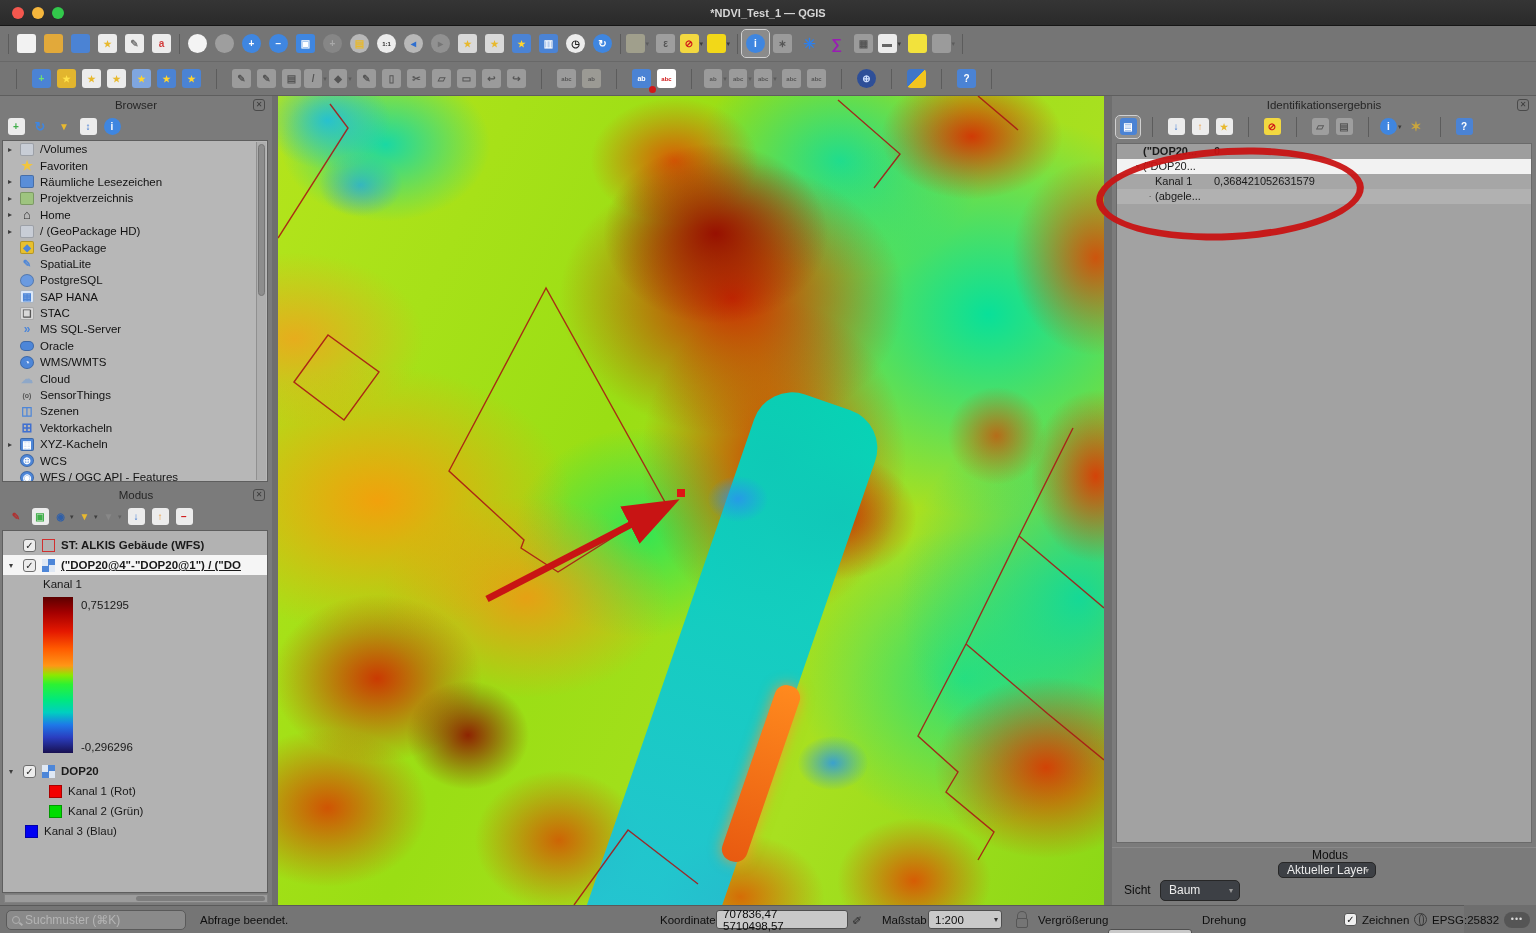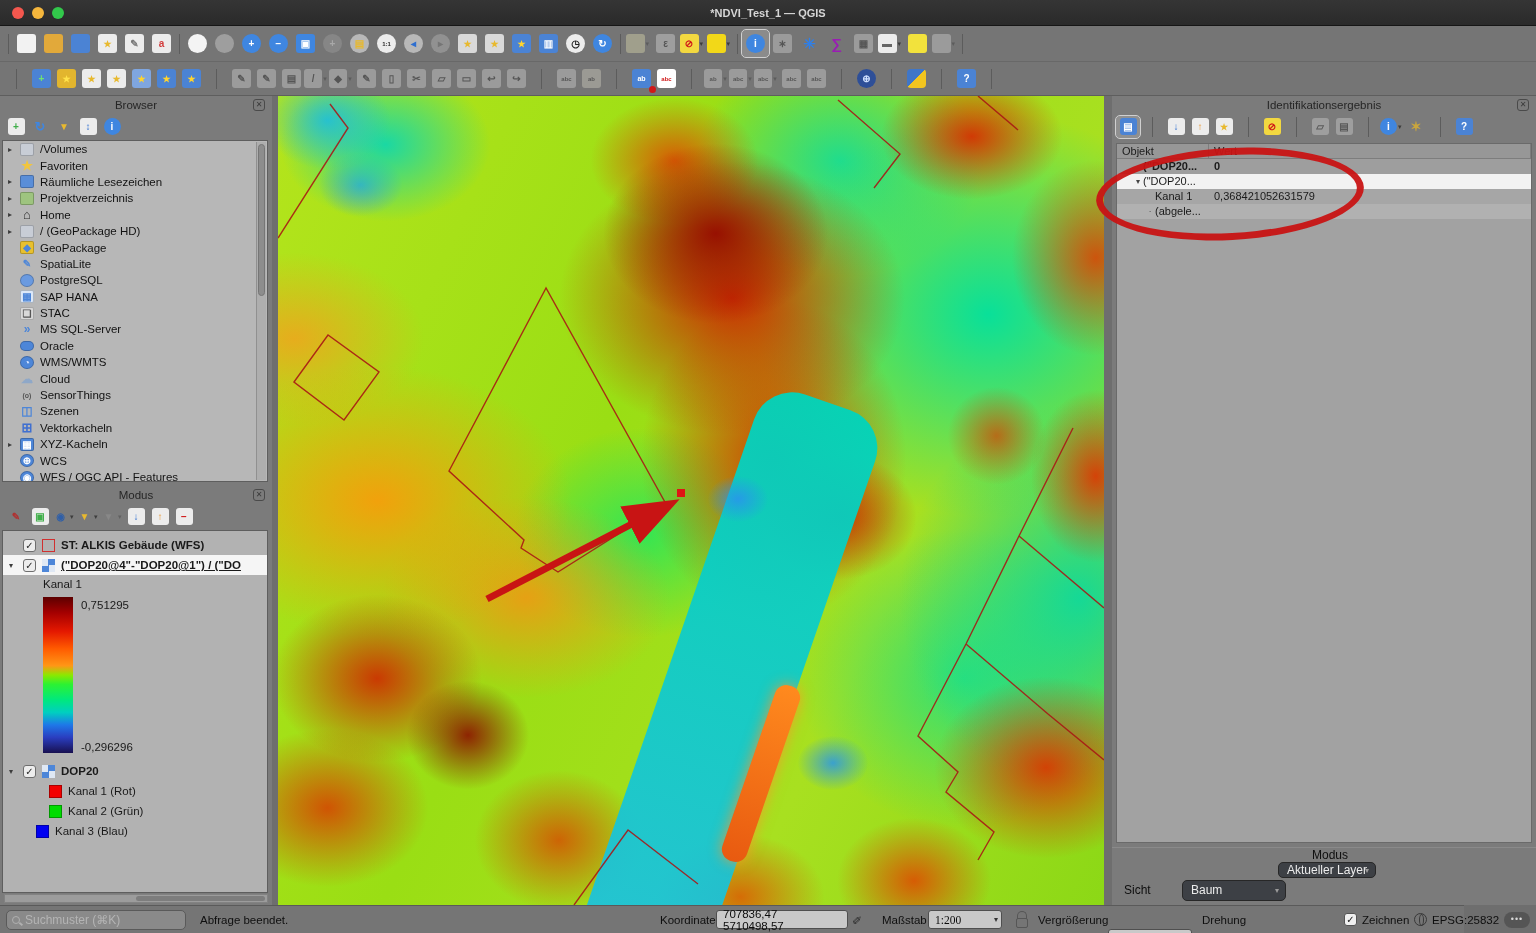--- a/index.html
+++ b/index.html
@@ -150,42 +150,42 @@
   .irow .c2 { padding-left:5px; white-space:nowrap; }
   .footrow { position:absolute; left:0; right:0; display:flex; align-items:center; font-size:12px;
     color:#0e0e0e; }
   .footrow.modus { bottom:30px; height:28px; border-top:1px solid #8a8a8a;flex-direction:column; }
   .footrow.sicht { bottom:2px; height:26px; }
   .flabel { width:48px; padding-left:12px; flex:0 0 auto; }
   .dsel { background:#3d4045; color:#ececec; border:1px solid #272727; border-radius:5px; height:21px;
     display:flex; align-items:center; padding:0 8px; font-size:12px; position:relative; }
   .dsel .da { position:absolute; right:6px; font-size:8px; color:#9a9a9a; }
   .dsel.wide { flex:1; margin-right:8px; margin-left:14px; }
-  .dsel.narrow { width:104px; margin-left:22px; }
+  .dsel.narrow { width:80px; margin-left:0; }
 
   
   .ann-ellipse { position:absolute; left:1096px; top:148px; width:268px; height:92px;
     border:7px solid #c81414; border-radius:50%; transform:rotate(-3deg); z-index:50;
     pointer-events:none; opacity:.95; }
 
   
   .statusbar { position:absolute; left:0; top:905px; width:1464px; height:28px; background:#757575;
     border-top:1px solid #5a5a5a; font-size:11.5px; color:#0f0f0f; }
   .statusbar > * { position:absolute; top:4px; }
   .search { left:6px; width:180px; height:20px; background:#8a8a8a; border:1px solid #5a5a5a;
     border-radius:5px; display:flex; align-items:center; color:#b4b4b4; font-size:12px; padding-left:5px; }
   .lens { width:8px; height:8px; border:1.5px solid #b0b0b0; border-radius:50%; margin-right:5px;
     position:relative; }
   .lens::after { content:""; position:absolute; width:4px; height:1.5px; background:#b0b0b0;
     right:-4px; bottom:-1px; transform:rotate(38deg); }
   .smsg { left:200px; top:8px; }
   .slabel { top:8px; }
   .sfield { height:19px; background:#c9c9c9; border:1px solid #4f4f4f; border-radius:3px;
     display:flex; align-items:center; padding:0 6px; color:#0c0c0c; }
-  .combo { padding-right:16px; position:relative;font-family:Liberation Serif, serif; }
+  .combo { padding-right:16px; position:relative; }
   .combo::after { content:"▾"; position:absolute; right:3px; font-size:8px; color:#333; }
   .spin { position:relative; padding-right:16px; }
   .spin::after { content:"▴\A▾"; white-space:pre; position:absolute; right:3px; font-size:6px;
     line-height:6px; color:#2e2e2e; top:3px; }
   .lock { width:12px; height:10px; border:1.5px solid #565656; border-radius:2px; top:12px; }
   .lock::before { content:""; position:absolute; width:8px; height:7px;
     border:1.5px solid #565656; border-bottom:none; border-radius:5px 5px 0 0; left:0px; top:-8px; }
   .chk { width:13px; height:13px; background:#f0f0f0; border:1px solid #555; border-radius:3px;
     top:7px; font-size:10px; line-height:11px; text-align:center; color:#1a1a1a; }
   .chk::before { content:"✓"; }
@@ -761,21 +761,21 @@
       <div>
 
       <div class="lrow sub" style="padding-left:46px;">
             <span class="sw-solid" style="background: rgb(242, 0, 0);"></span>
             <span>Kanal 1 (Rot)</span>
           </div>
           <div class="lrow sub" style="padding-left:46px;">
             <span class="sw-solid" style="background: rgb(0, 220, 0);"></span>
             <span>Kanal 2 (Grün)</span>
           </div>
-          <div class="lrow sub" style="padding-left:33px;">
+          <div class="lrow sub" style="padding-left:22px;">
             <span class="sw-solid" style="background: rgb(0, 0, 242);"></span>
             <span>Kanal 3 (Blau)</span>
           </div>
         </div>
     </div>
     <div class="hscroll">
       <div class="hthumb"></div>
     </div>
   </div>
 </div>
@@ -871,24 +871,20 @@
       <span class="tbi sep">
         
         
       </span>
       <span class="tbi">
         <span class="g" style="background: rgb(75, 131, 212); color: rgb(255, 255, 255);">?</span>
 
       </span>
     </div>
   <div class="itable">
-    <div class="ihead">
-      <span>Objekt</span>
-      <span>Wert</span>
-    </div>
     <div>
 
     <div class="irow bold" style="background: rgb(158, 158, 158);">
           <span class="c1" style="padding-left: 16px;">
             <span class="iexp"></span>
             <span class="iobj">("DOP20...</span>
           </span>
           <span class="c2">0</span>
         </div>
         <div class="irow selected">

